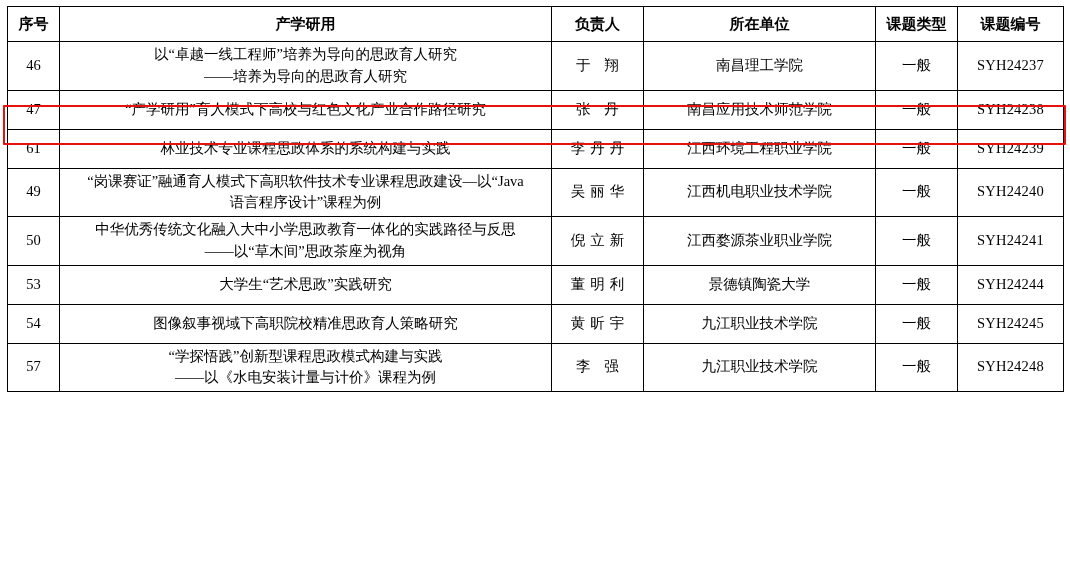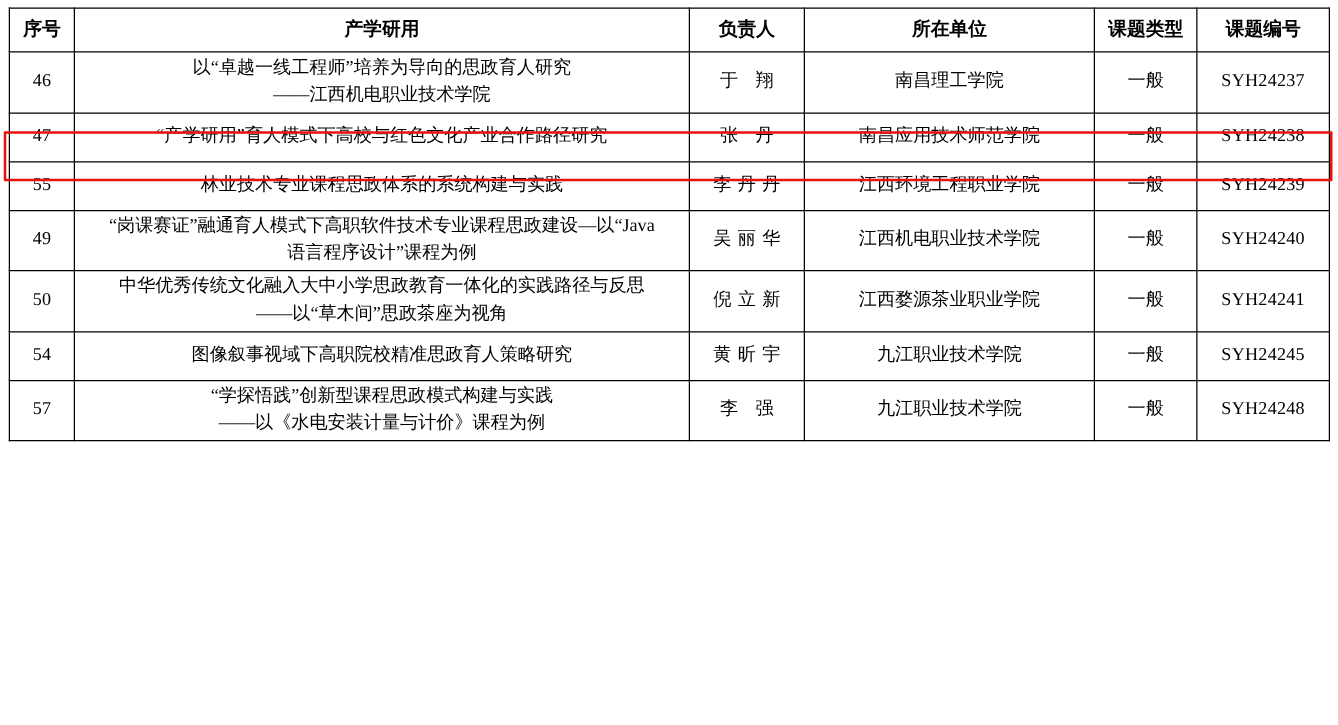--- a/index.html
+++ b/index.html
@@ -103,41 +103,41 @@
         <th>课题类型</th>
         <th>课题编号</th>
       </tr>
     </thead>
     <tbody>
 
       <tr>
         <td class="cell-no two-line">46</td>
         <td class="cell-name two-line">
           <span class="l1">以“卓越一线工程师”培养为导向的思政育人研究</span>
-          <span class="l2">——江西机电职业技术学院</span>
+          <span class="l2">——培养为导向的思政育人研究</span>
         </td>
         <td class="cell-lead two-line">于  翔</td>
         <td class="cell-unit two-line">南昌理工学院</td>
         <td class="cell-type two-line">一般</td>
         <td class="cell-code two-line">SYH24237</td>
       </tr>
 
       <tr>
         <td class="cell-no">47</td>
         <td class="cell-name">
           <span class="l1">“产学研用”育人模式下高校与红色文化产业合作路径研究</span>
         </td>
         <td class="cell-lead">张  丹</td>
         <td class="cell-unit">南昌应用技术师范学院</td>
         <td class="cell-type">一般</td>
         <td class="cell-code">SYH24238</td>
       </tr>
 
       <tr>
-        <td class="cell-no">55</td>
+        <td class="cell-no">61</td>
         <td class="cell-name">
           <span class="l1">林业技术专业课程思政体系的系统构建与实践</span>
         </td>
         <td class="cell-lead">李丹丹</td>
         <td class="cell-unit">江西环境工程职业学院</td>
         <td class="cell-type">一般</td>
         <td class="cell-code">SYH24239</td>
       </tr>
 
       <tr>
@@ -159,20 +159,30 @@
           <span class="l2">——以“草木间”思政茶座为视角</span>
         </td>
         <td class="cell-lead two-line">倪立新</td>
         <td class="cell-unit two-line">江西婺源茶业职业学院</td>
         <td class="cell-type two-line">一般</td>
         <td class="cell-code two-line">SYH24241</td>
       </tr>
 
 
 
+      <tr>
+        <td class="cell-no">53</td>
+        <td class="cell-name">
+          <span class="l1">大学生“艺术思政”实践研究</span>
+        </td>
+        <td class="cell-lead">董明利</td>
+        <td class="cell-unit">景德镇陶瓷大学</td>
+        <td class="cell-type">一般</td>
+        <td class="cell-code">SYH24244</td>
+      </tr>
 
       <tr>
         <td class="cell-no">54</td>
         <td class="cell-name">
           <span class="l1">图像叙事视域下高职院校精准思政育人策略研究</span>
         </td>
         <td class="cell-lead">黄昕宇</td>
         <td class="cell-unit">九江职业技术学院</td>
         <td class="cell-type">一般</td>
         <td class="cell-code">SYH24245</td>

